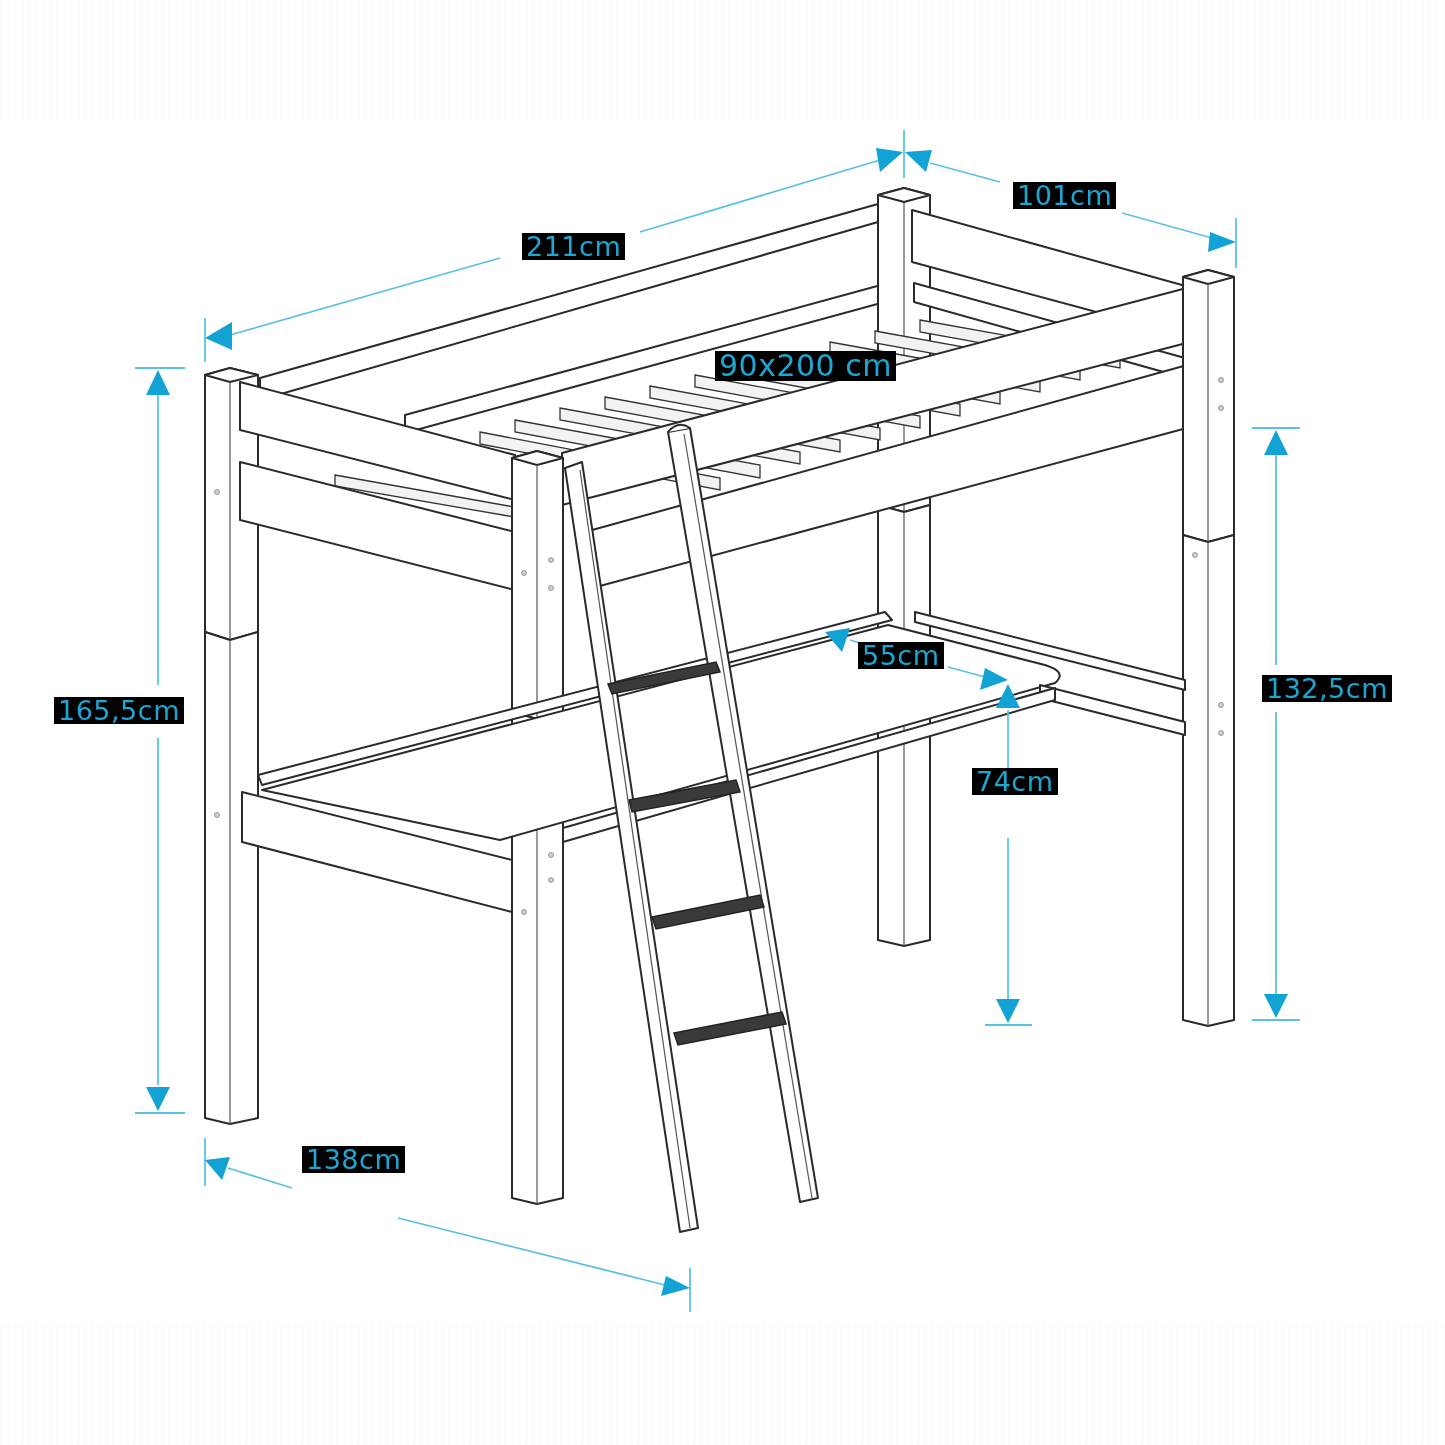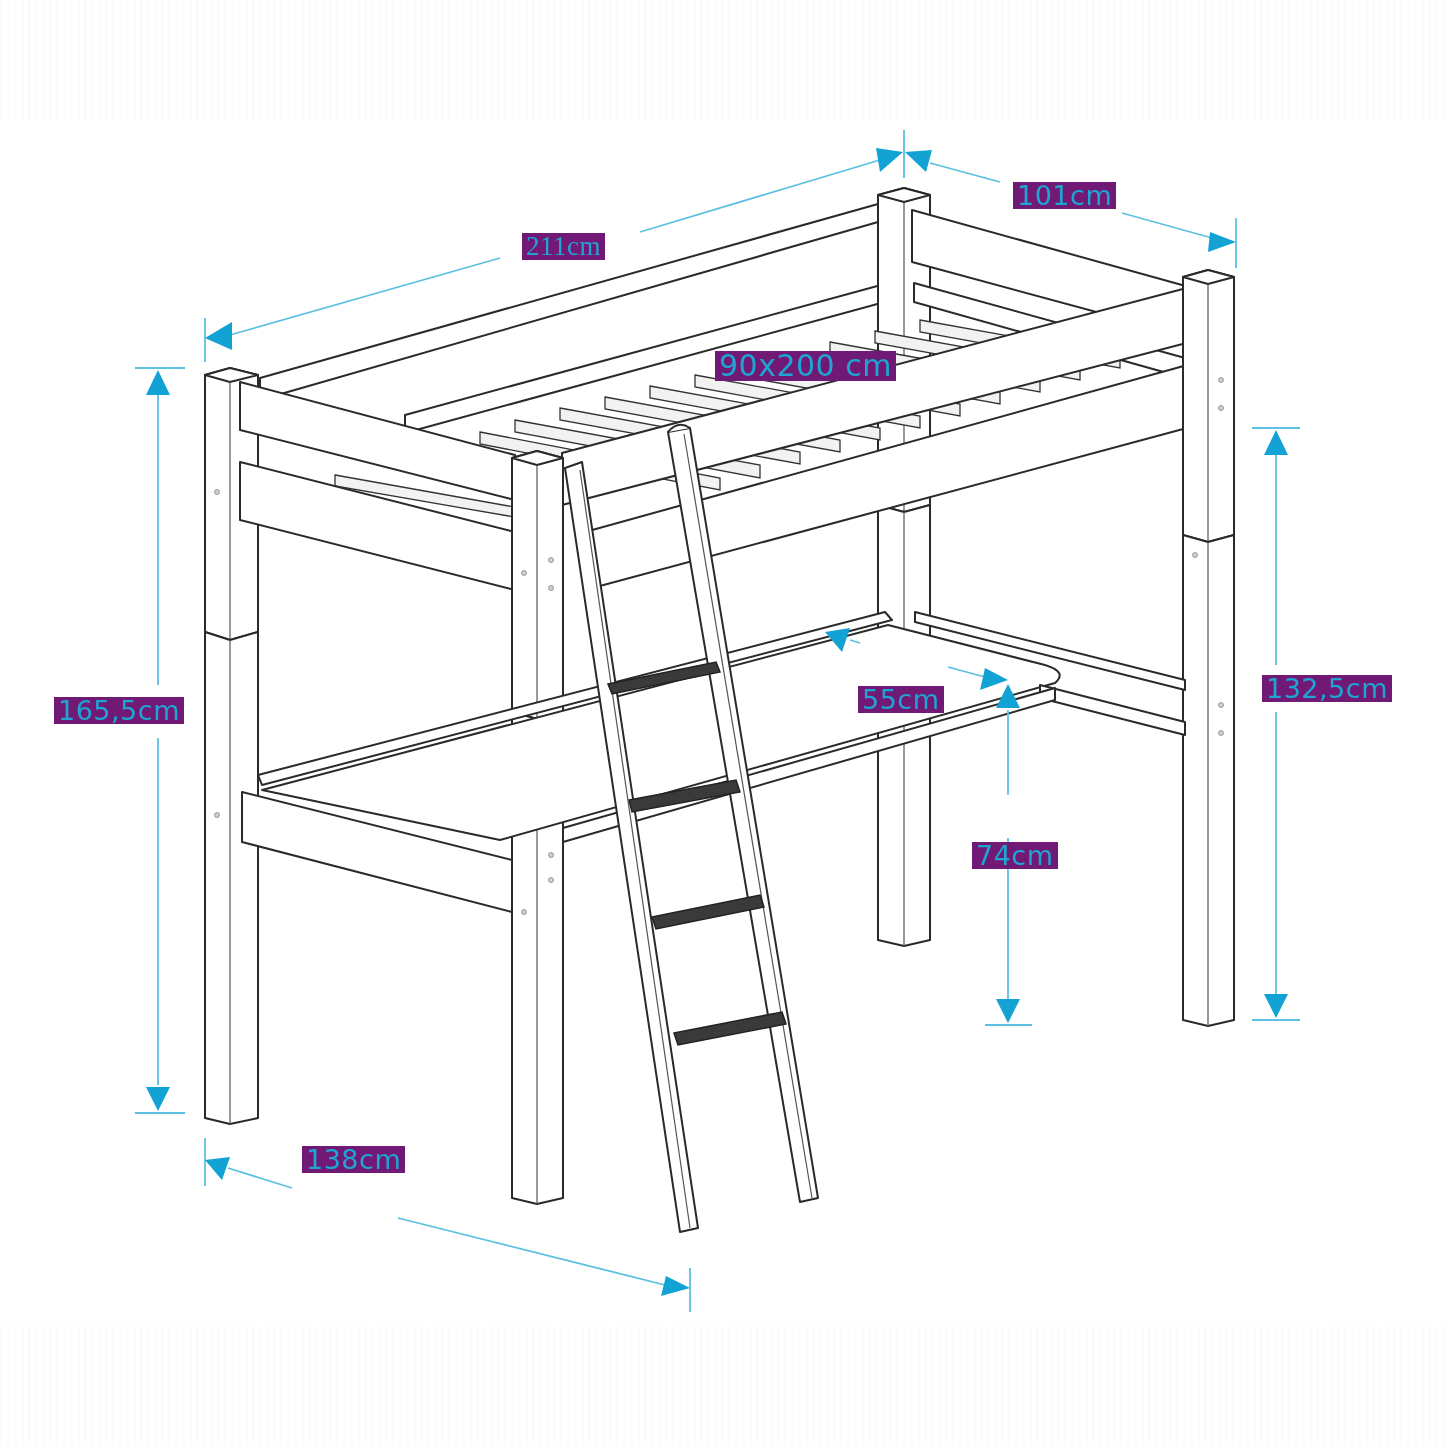--- a/index.html
+++ b/index.html
@@ -3,21 +3,21 @@
 <meta charset="utf-8">
 <style>
   html, body { margin: 0; padding: 0; background: #ffffff; }
   body { width: 1445px; height: 1445px; position: relative; overflow: hidden; font-family: "DejaVu Sans", sans-serif; }
   #stage { position: absolute; left: 0; top: 0; width: 1445px; height: 1445px; }
   .wm { position: absolute; left: 0; width: 1445px; height: 120px;
         background: repeating-linear-gradient(90deg, #fbfbfb 0 3px, #ffffff 3px 7px); opacity: .8; }
   .wm.top { top: 0; }
   .wm.bottom { top: 1325px; }
   .dim-label { position: absolute; color: #1ea5d2; font-size: 27px; letter-spacing: 0.5px;
-               font-family: "DejaVu Sans", sans-serif; white-space: nowrap; background: #701a75; padding: 0 4px; line-height: 1; }
+               font-family: "DejaVu Sans", sans-serif; white-space: nowrap; background: #000000; padding: 0 4px; line-height: 1; }
   svg line.o, svg polyline.o, svg polygon.o, svg path.o { stroke: #2a2a2a; stroke-width: 2; fill: #ffffff; stroke-linejoin: round; }
   svg .thin { stroke: #555; stroke-width: 1.2; fill: none; }
   svg .dim { stroke: #5cc0e2; stroke-width: 1.8; fill: none; }
   svg .arrow { fill: #12a2d4; stroke: none; }
   svg .tread { fill: #3a3a3a; stroke: #222; stroke-width: 1.5; }
   svg .slat { fill: #f2f2f2; stroke: #333; stroke-width: 1.3; }
   svg .hole { fill: #cfcfcf; stroke: #888; stroke-width: 0.8; }
 </style>
 </head>
 <body>
@@ -182,21 +182,21 @@
     <g>
       <line class="dim" x1="205" y1="1138" x2="205" y2="1186"></line>
       <line class="dim" x1="690" y1="1268" x2="690" y2="1312"></line>
       <line class="dim" x1="228" y1="1168" x2="292" y2="1188"></line>
       <line class="dim" x1="398" y1="1218" x2="665" y2="1285"></line>
       <polygon class="arrow" points="205,1160 230,1157 222,1180"></polygon>
       <polygon class="arrow" points="690,1288 666,1276 661,1296"></polygon>
     </g>
   </svg>
 
-  <div class="dim-label" style="left:522px;top:233px;font-family:Liberation Serif, serif;">211cm</div>
+  <div class="dim-label" style="left:522px;top:233px;">211cm</div>
   <div class="dim-label" style="left:1013px;top:182px;">101cm</div>
   <div class="dim-label" style="left:715px;top:351px;font-size:30px;">90x200 cm</div>
   <div class="dim-label" style="left:54px;top:697px;">165,5cm</div>
   <div class="dim-label" style="left:1242px;top:675px;margin-left:20px;">132,5cm</div>
-  <div class="dim-label" style="left:858px;top:642px;margin-top:44px;">55cm</div>
-  <div class="dim-label" style="left:972px;top:842px;">74cm</div>
+  <div class="dim-label" style="left:858px;top:642px;">55cm</div>
+  <div class="dim-label" style="left:972px;top:768px;">74cm</div>
   <div class="dim-label" style="left:302px;top:1146px;">138cm</div>
 </div>
 
 </body></html>

